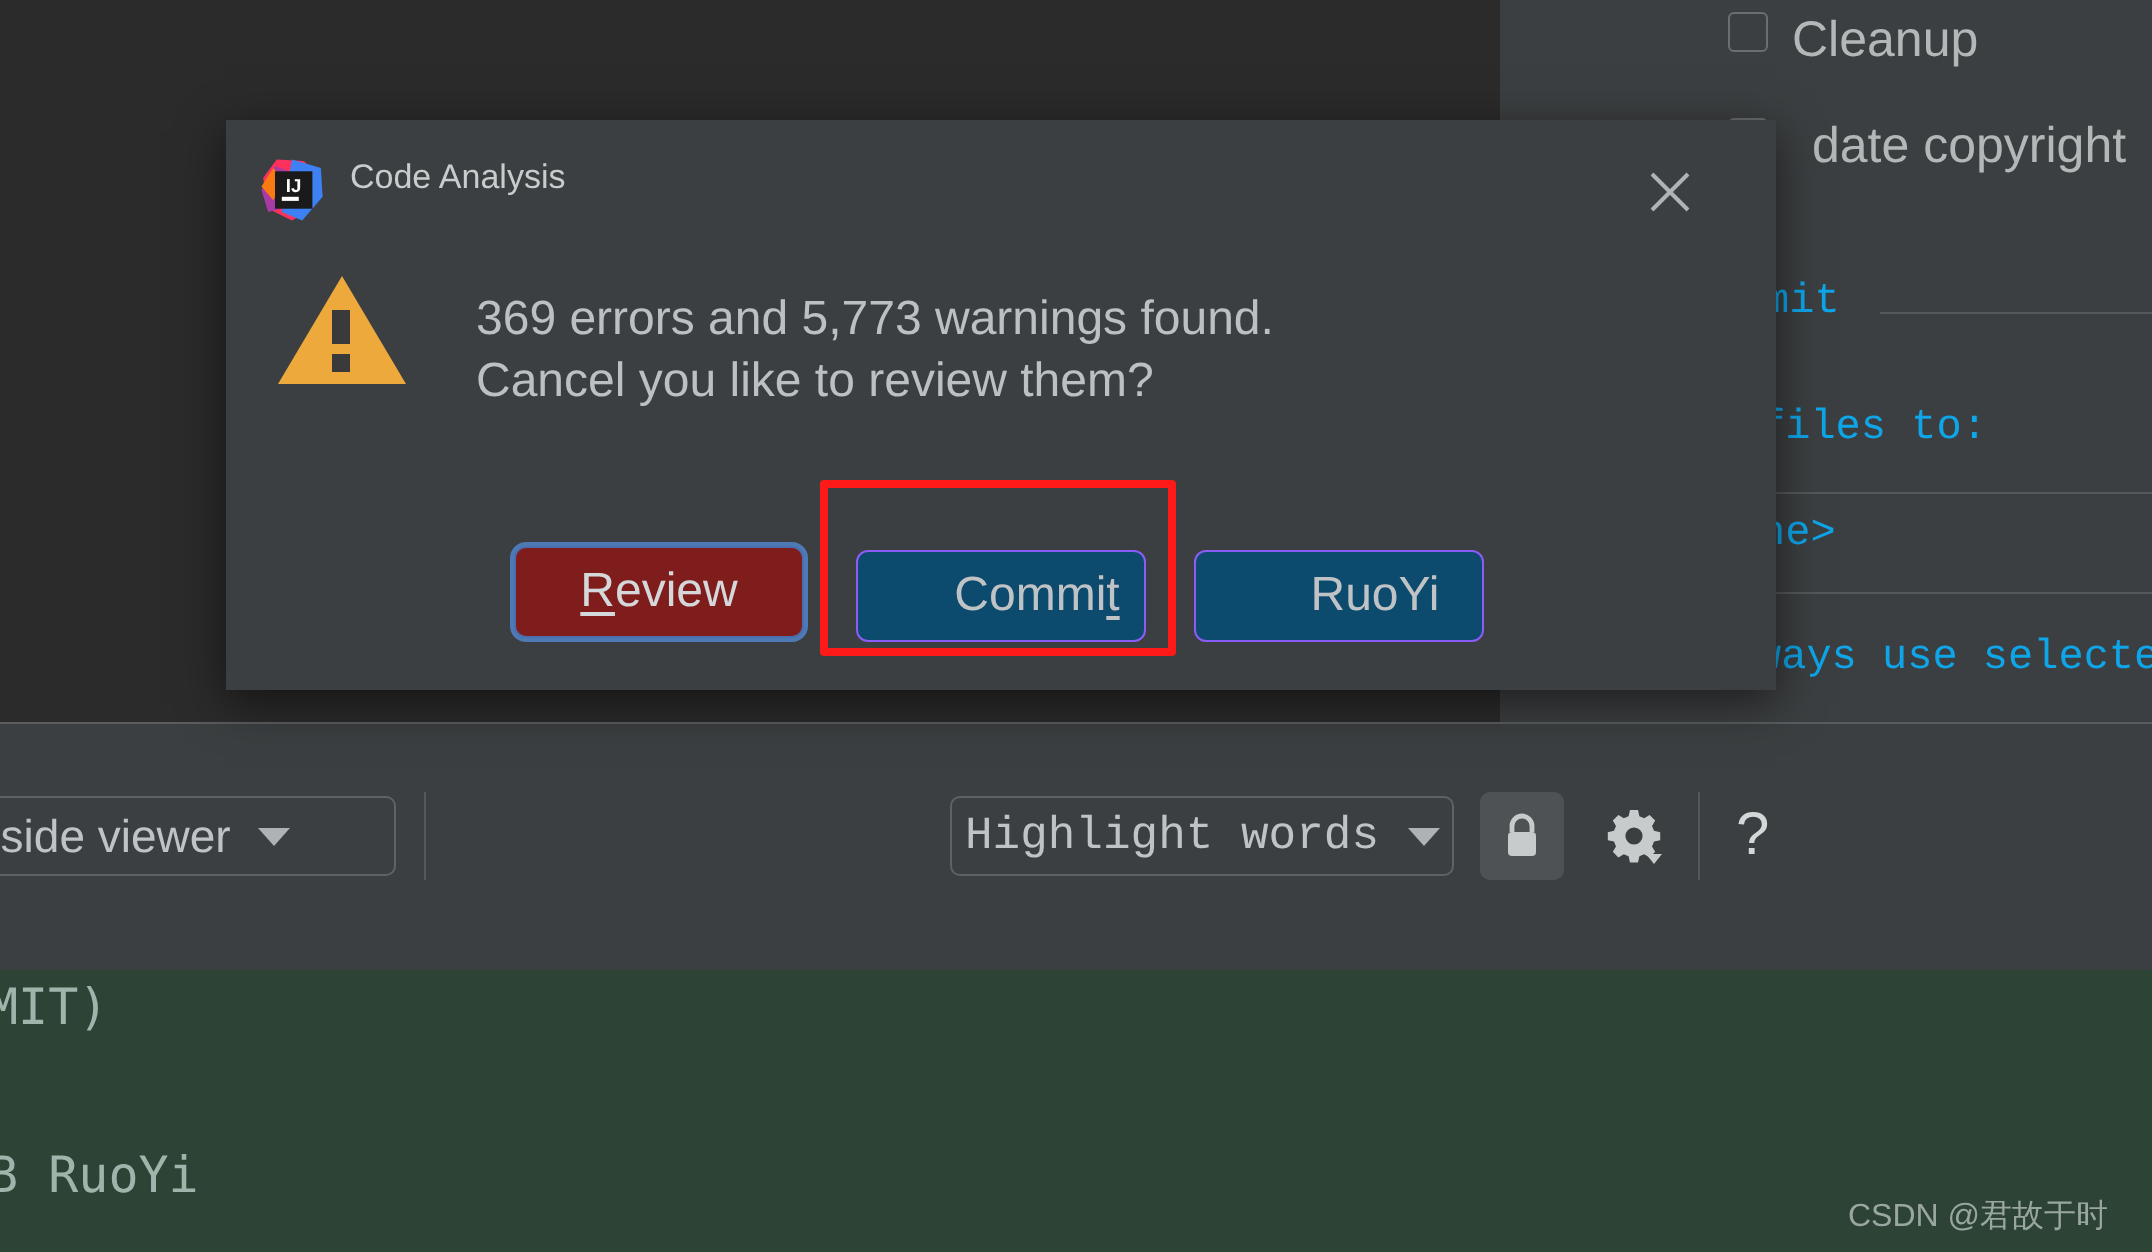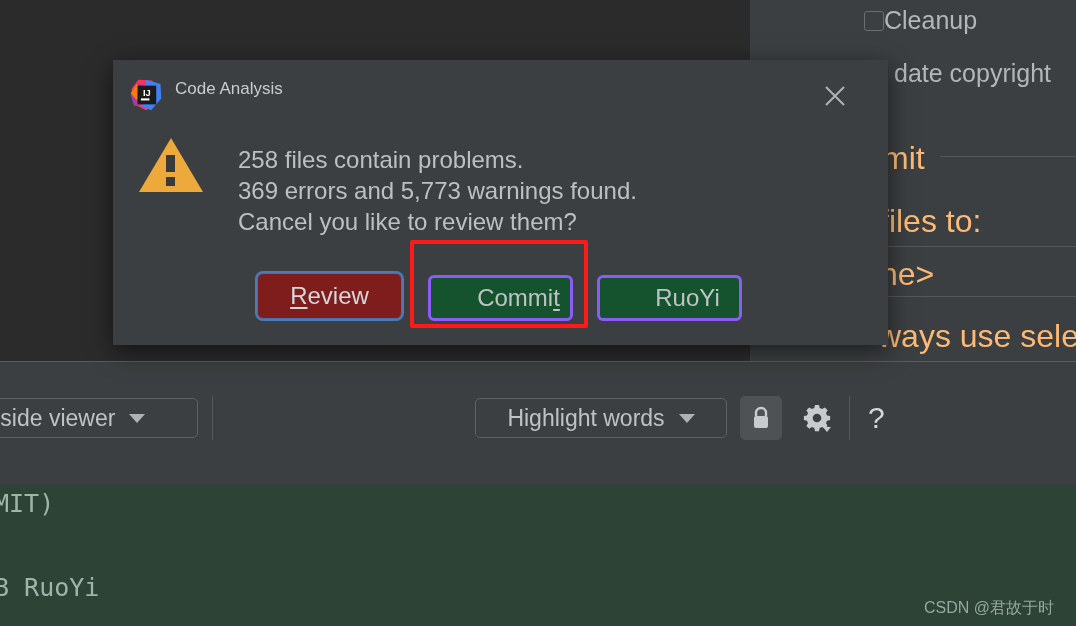--- a/index.html
+++ b/index.html
@@ -46,41 +46,42 @@
     position: absolute;
     left: 0; top: 485px;
     width: 1076px; height: 141px;
     background: #2c4336;
   }
 
   
   .chk-row {
     position: absolute;
     display: flex;
-    align-items: center;
+    gap: 12px;
     padding-left: 46px;
   }
   .chk-box {
     width: 20px; height: 20px;
     border: 1px solid #6b6e70;
     border-radius: 3px;
     background: #3c3f41;
     box-sizing: border-box;
     flex: 0 0 auto;
   }
   .chk-label {
     font-size: 25px;
     color: #b4b7b8;
     white-space: nowrap;
   }
   .panel-text {
     position: absolute;
-    font-size: 32px;
-    color: #fdba74;
-    white-space: nowrap;
+    font-size: 21px;
+    color: #0ea5e9;
+    white-space: nowrap;
+    font-family: Liberation Mono, monospace;
   }
   .panel-line {
     position: absolute;
     height: 1px;
     background: #55585a;
   }
 
   
   .tb-btn {
     position: absolute;
@@ -190,22 +191,22 @@
     font-size: 24px;
     white-space: nowrap;
   }
   .btn-primary {
     background: #7f1d1d;
     border: 1px solid #4b6eaf;
     color: #d5d8da;
     box-shadow: 0 0 0 2px #4d7ab5;
   }
   .btn-normal {
-    background: #14532d;
-    border: 3px solid #8b5cf6;
+    background: #0c4a6e;
+    border: 1px solid #8b5cf6;
     color: #bfc3c5;
     padding-left: 36px;
   }
   .mnem { text-decoration: underline; text-underline-offset: 3px; }
 
   .red-highlight {
     position: absolute;
     left: 410px; top: 240px;
     width: 178px; height: 88px;
     border: 4px solid #ff1a1a;
@@ -245,21 +246,21 @@
   <div class="toolbar-strip"></div>
 
   <div class="tb-btn" style="left:-60px; top:398px; width:258px; height:40px;">
     <span>-side viewer</span>
     <span class="caret"></span>
   </div>
 
   <div class="tb-sep" style="left:212px; top:396px; height:44px;"></div>
 
 
-  <div class="tb-btn" style="left:475px; top:398px; width:252px; height:40px;">
+  <div class="tb-btn" style="left:475px; top:398px; width:252px; height:40px;font-family:Liberation Mono, monospace;">
     <span>Highlight words</span>
     <span class="caret"></span>
   </div>
 
   <div class="tb-iconbtn active" style="left:740px; top:396px; width:42px; height:44px;">
     <svg width="22" height="24" viewBox="0 0 22 24">
       <path d="M6 10 V7 a5 5 0 0 1 10 0 v3" fill="none" stroke="#c8cbcc" stroke-width="2.4"></path>
       <rect x="4" y="10" width="14" height="12" rx="2" fill="#c8cbcc"></rect>
     </svg>
   </div>
@@ -304,21 +305,20 @@
       </svg>
     </div>
 
     <svg class="warn-icon" viewBox="0 0 66 58">
       <path d="M33 2 L65 56 L1 56 Z" fill="#eda93b"></path>
       <rect x="28" y="19" width="9" height="17" fill="#3a3a3a"></rect>
       <rect x="28" y="41" width="9" height="9" fill="#3a3a3a"></rect>
     </svg>
 
     <div class="dlg-msg">
-      <div>258 files contain problems.</div>
       <div>369 errors and 5,773 warnings found.</div>
       <div>Cancel you like to review them?</div>
     </div>
 
     <div class="dlg-btn btn-primary" style="left:144px; top:213px; width:145px;">
       <span><span class="mnem">R</span><span>eview</span></span>
     </div>
 
     <div class="dlg-btn btn-normal" style="left:315px; top:215px; width:145px;">
       <span><span>Commi</span><span class="mnem">t</span></span>

